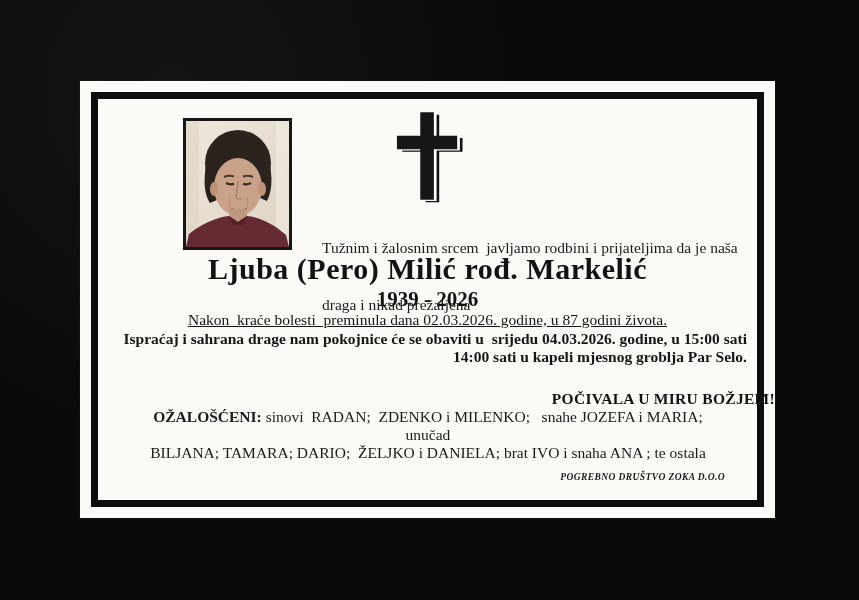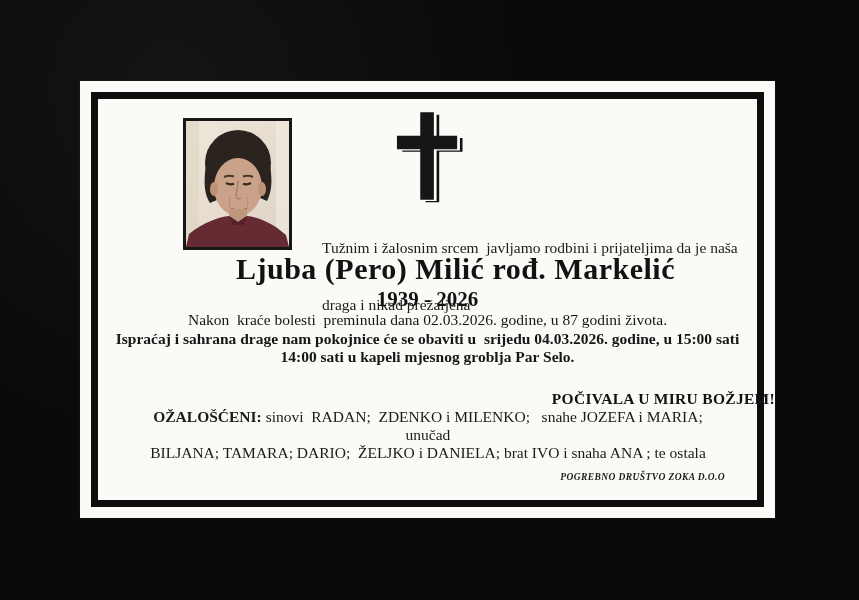--- a/index.html
+++ b/index.html
@@ -68,21 +68,20 @@
   .name {
     position: absolute;
     left: 0;
     top: 171px;
     width: 100%;
     text-align: center;
     font-size: 30px;
     font-weight: bold;
     color: #121212;
     letter-spacing: 0.5px;
-    margin-left: 28px;
   }
   .years {
     position: absolute;
     left: 0;
     top: 206px;
     width: 100%;
     text-align: center;
     font-size: 21px;
     font-weight: bold;
     color: #121212;
@@ -91,22 +90,22 @@
     position: absolute;
     left: 28px;
     top: 230px;
     width: 639px;
     text-align: center;
     font-size: 15.5px;
     line-height: 18.5px;
     color: #161616;
   }
   .body-block .line { white-space: pre-wrap; }
-  .body-block .regular { font-weight: normal; }
-  .body-block .bold { font-weight: bold; }
+  .body-block .regular { font-weight: normal; text-decoration: underline; }
+  .body-block .bold { font-weight: bold; text-align: right; }
   .rest-line {
     position: absolute;
     left: 0;
     top: 309px;
     width: 100%;
     text-align: right;
     font-size: 15.5px;
     font-weight: bold;
     color: #121212;
     letter-spacing: 0.3px;

